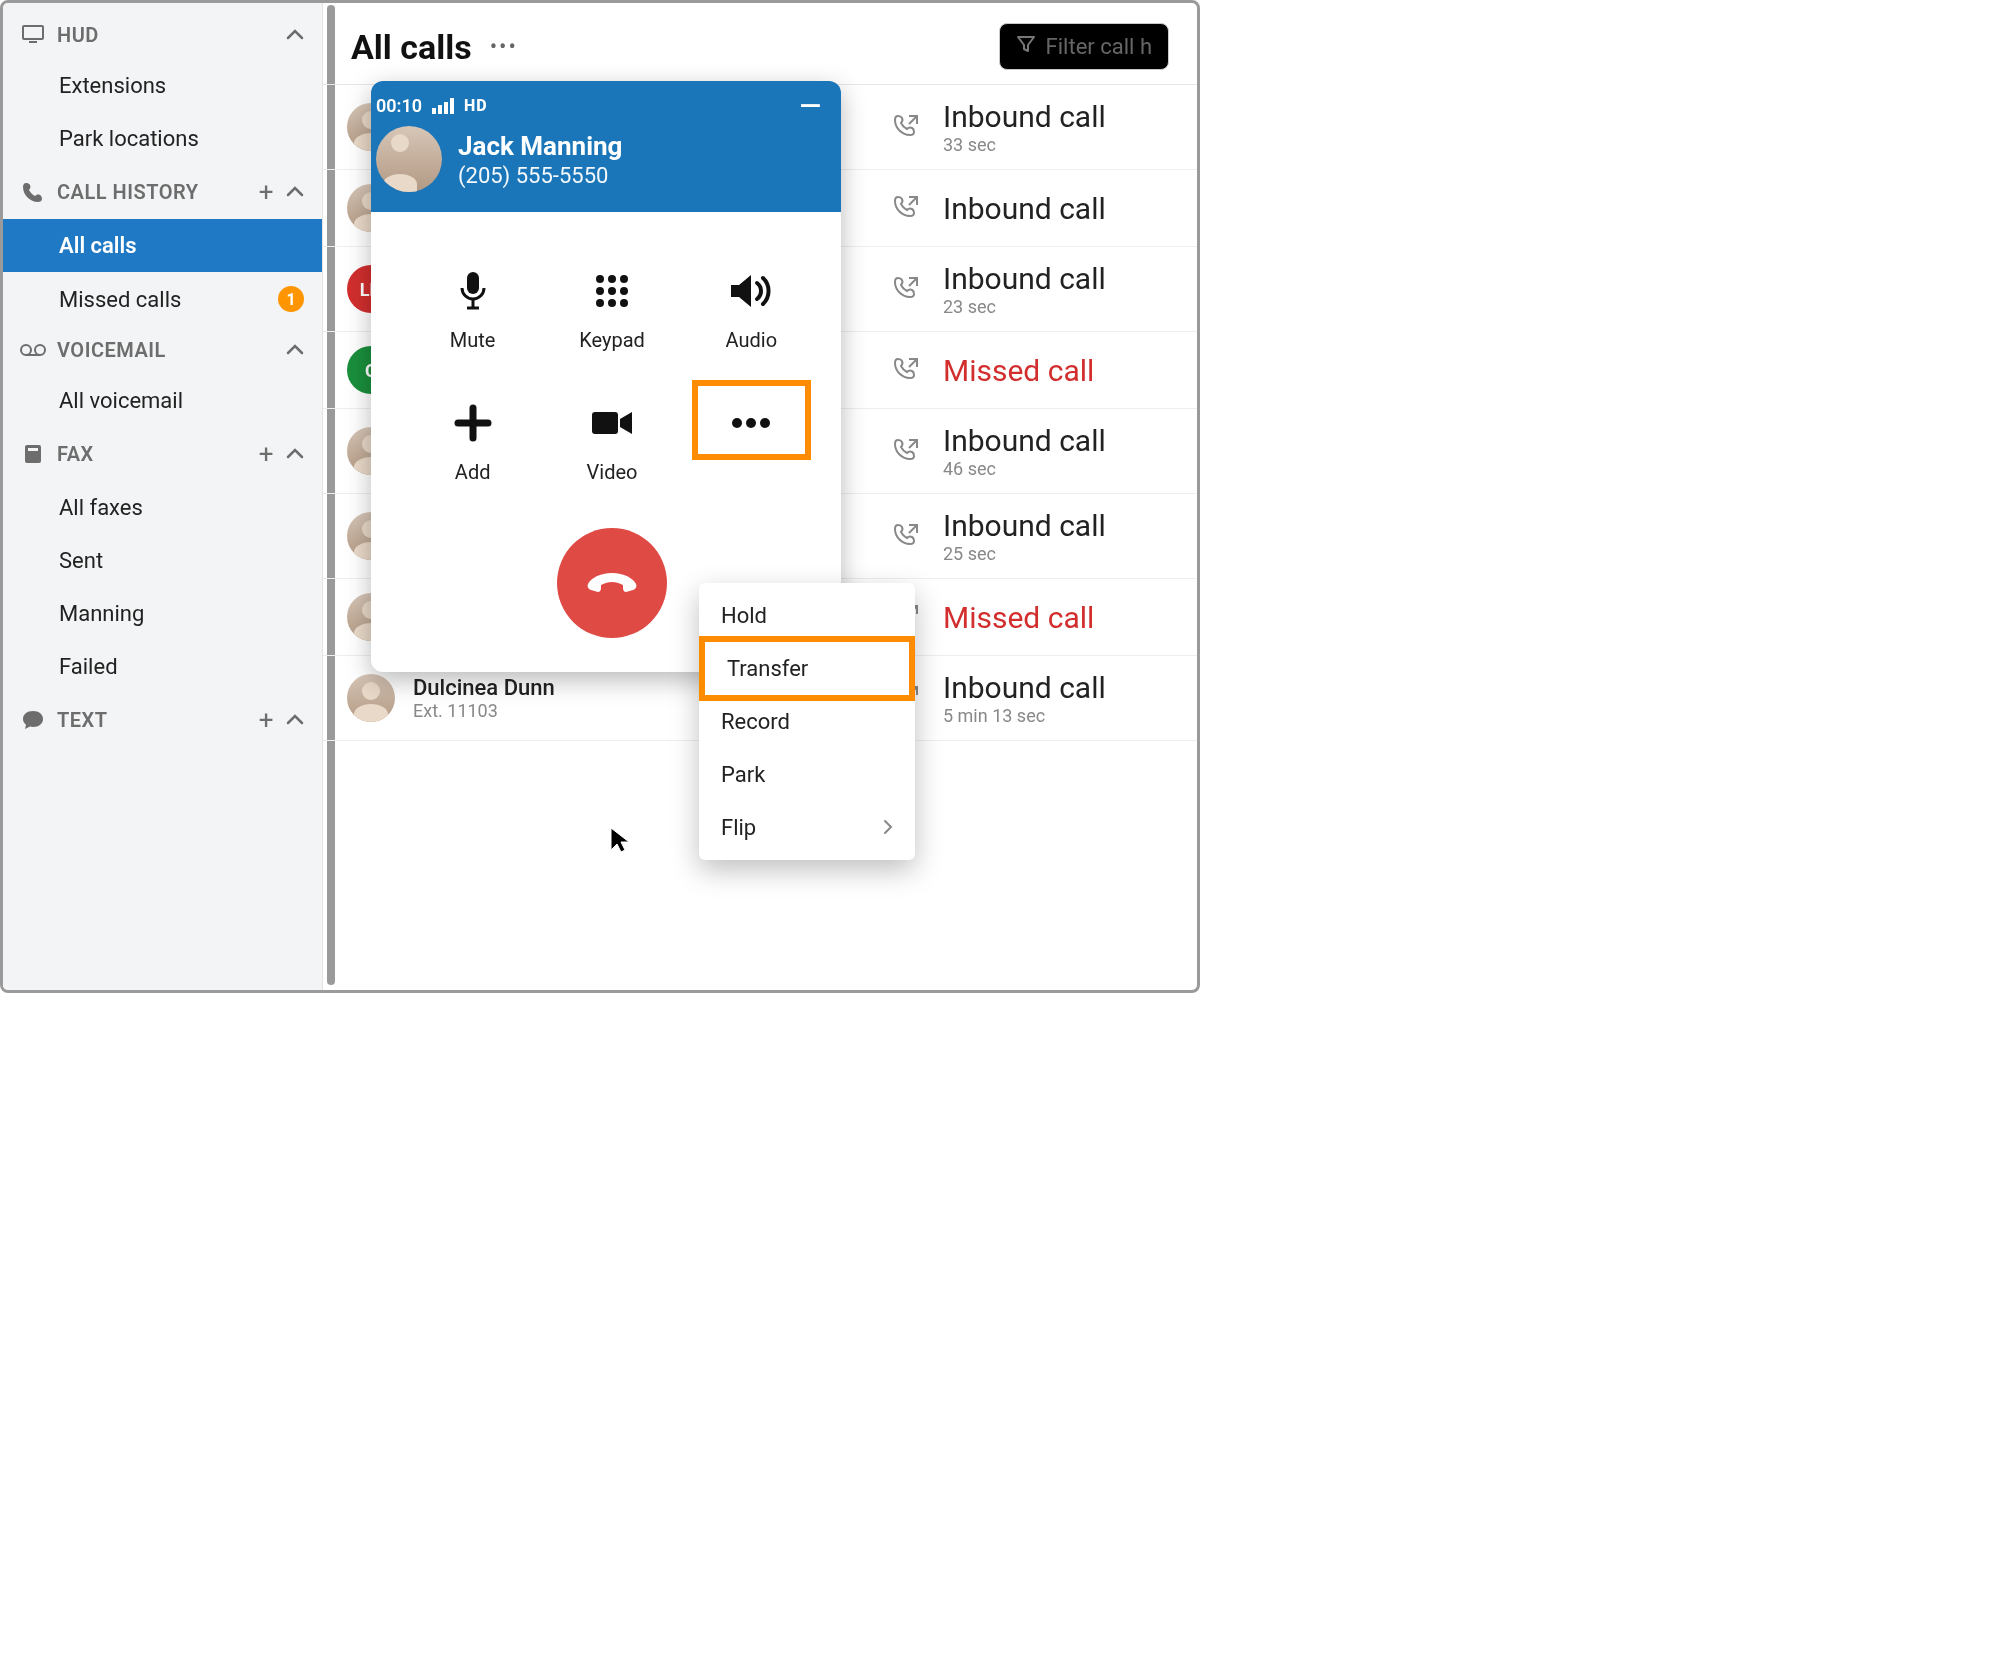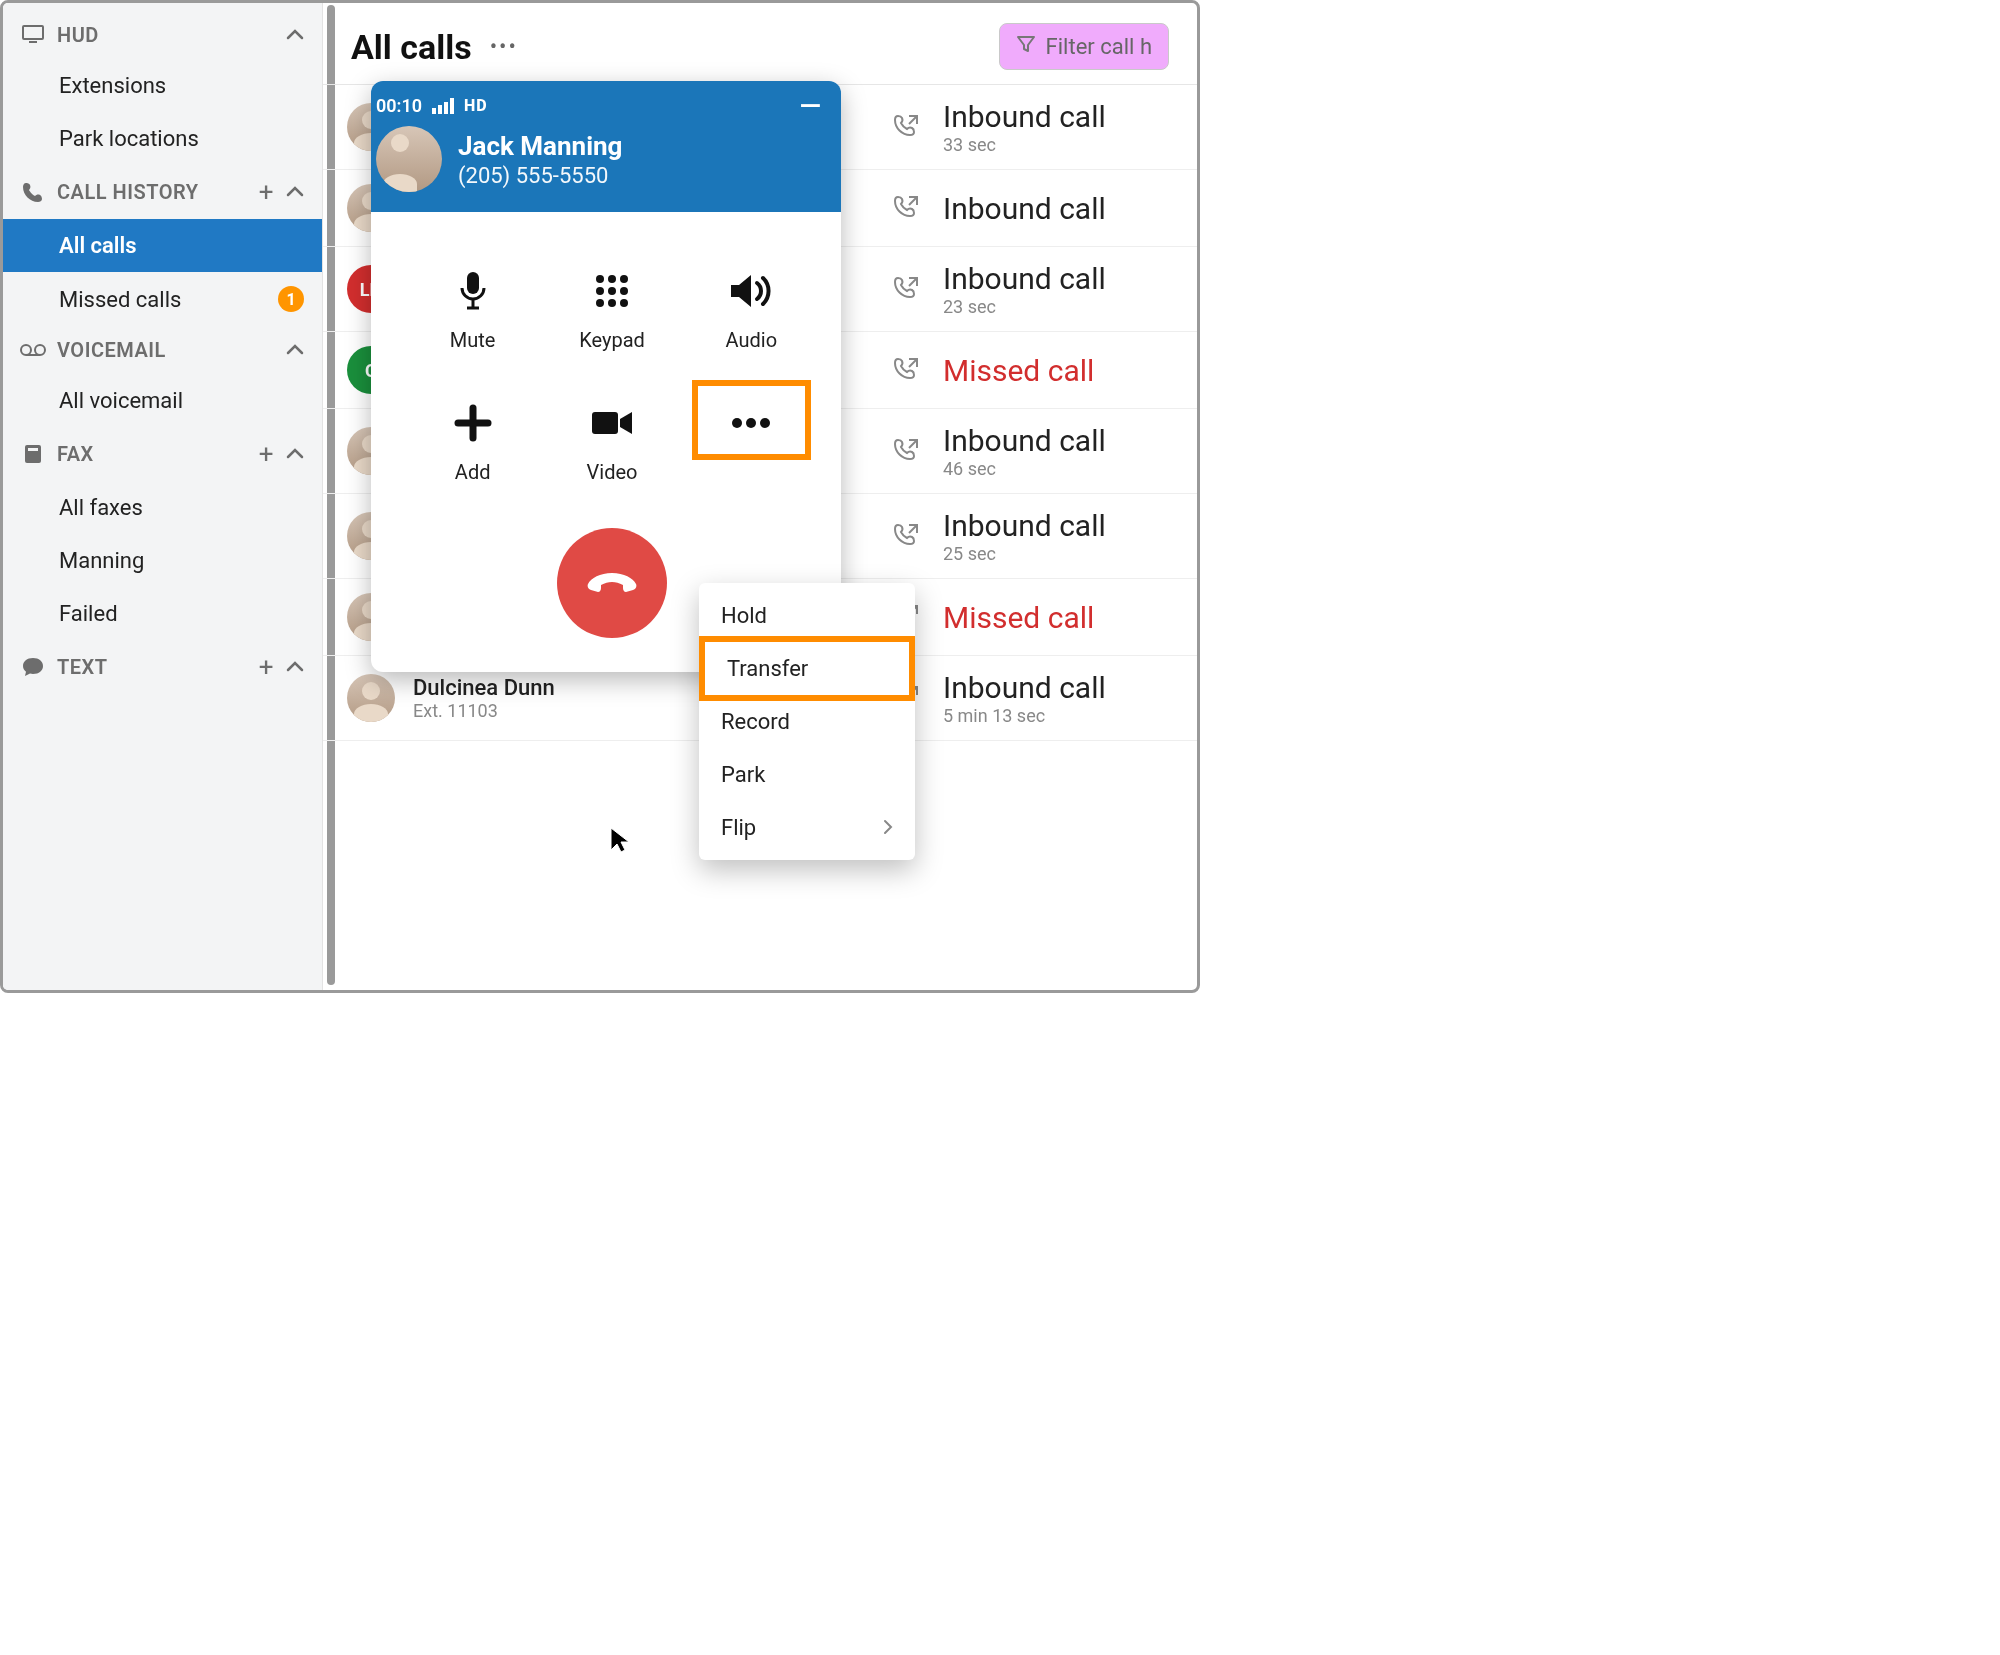--- a/index.html
+++ b/index.html
@@ -113,21 +113,21 @@
   .filter-btn {
     margin-left:auto;
     border: 1px solid #c9c9c9;
     border-radius: 8px;
     padding: 10px 16px;
     color: #666;
     font-size: 22px;
     display:flex;
     align-items:center;
     gap:10px;
-    background:#f0abfc;
+    background:#000000;
   }
 
   .call-list {
     border-top: 1px solid #e6e6e6;
   }
   .call-row {
     display: flex;
     align-items: center;
     padding: 14px 24px;
     border-bottom: 1px solid #eee;
@@ -338,20 +338,23 @@
       <span class="label">FAX</span>
       <span class="plus">+</span>
       <span class="chev">
         <svg width="18" height="12" viewBox="0 0 18 12">
             <path d="M2 9 L9 2 L16 9" fill="none" stroke="#6d6d6d" stroke-width="2.5" stroke-linecap="round"></path>
           </svg>
       </span>
     </div>
     <div class="nav-item">
       <span>All faxes</span>
+    </div>
+    <div class="nav-item">
+      <span>Sent</span>
     </div>
     <div class="nav-item">
       <span>Manning</span>
     </div>
     <div class="nav-item">
       <span>Failed</span>
     </div>
 
     <div class="section-header">
       <span class="sect-icon">

